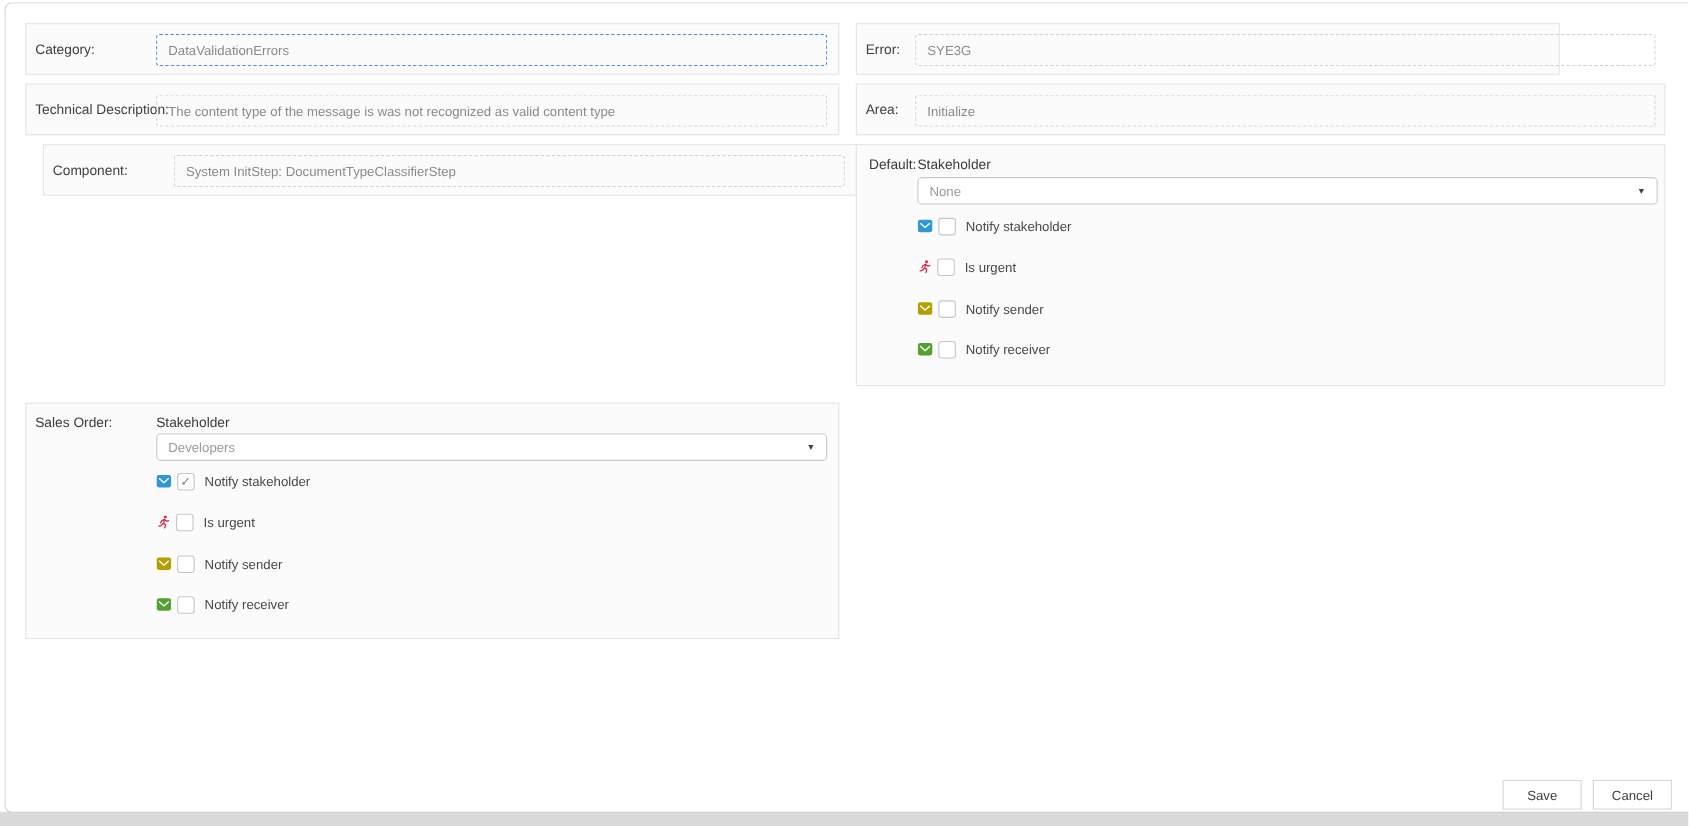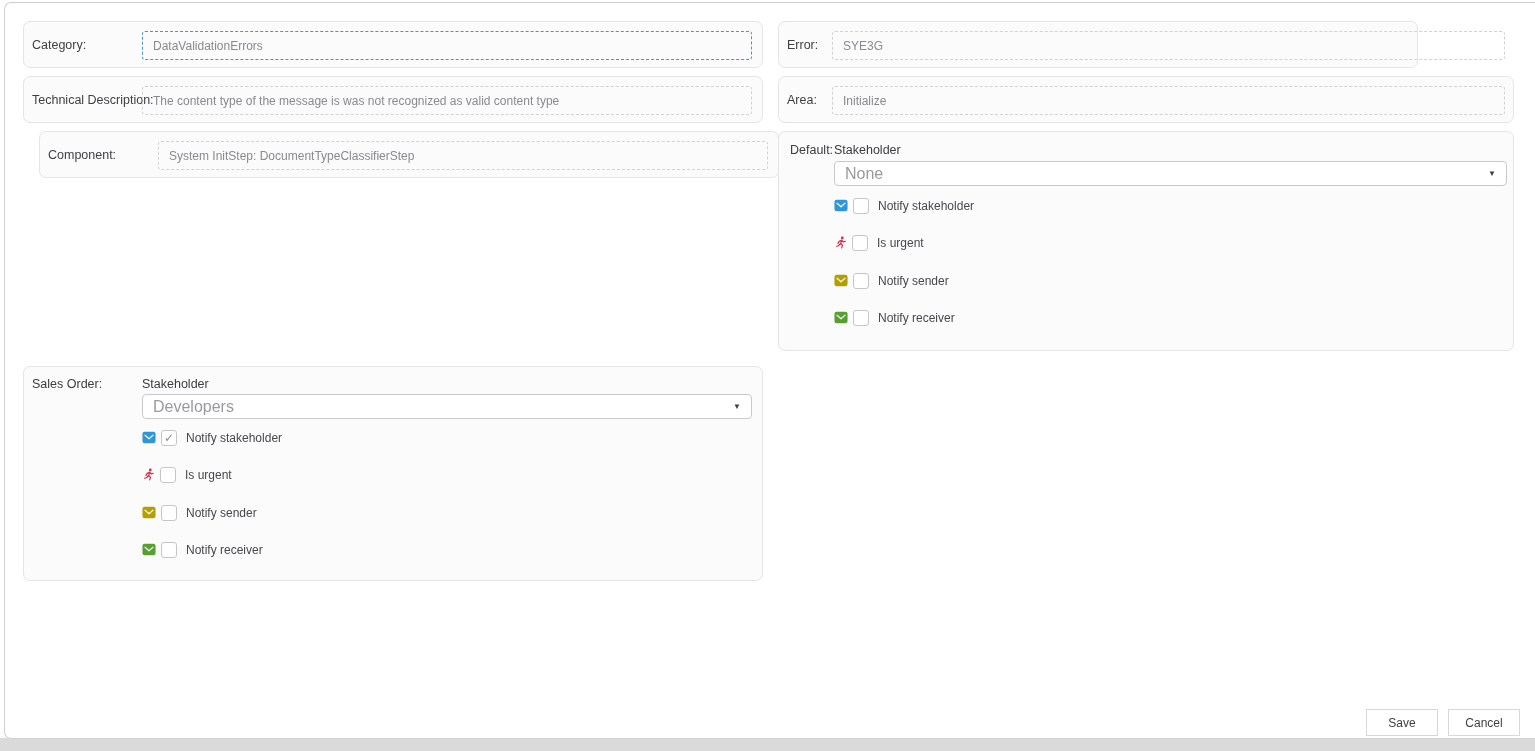--- a/index.html
+++ b/index.html
@@ -5,35 +5,35 @@
   * { margin:0; padding:0; box-sizing:border-box; }
   html,body { width:1535px; height:751px; background:#ffffff;
     font-family:"Liberation Sans","DejaVu Sans",sans-serif; overflow:hidden; }
   .stage { position:relative; width:1535px; height:751px; }
 
   .bottom-strip { position:absolute; left:0; top:738px; width:1535px; height:13px; background:#dadada; }
   .panel { position:absolute; left:4px; top:2px; width:1531px; height:737px;
     background:#ffffff; border-top:1px solid #cfcfcf; border-left:1px solid #cfcfcf;
     border-bottom:1px solid #cfcfcf; border-radius:7px 0 0 7px; }
 
-  .card { position:absolute; background:#fbfbfc; border:1px solid #e5e5e8; border-radius:7px; }
+  .card { position:absolute; background:#fbfbfc; border:1px solid #e5e5e8; border-radius:0; }
 
   .field-label { position:absolute; left:8px; top:0; height:100%; display:flex; align-items:center;
     color:#3f3f42; font-size:12.5px; }
   .field-input { position:absolute; top:9px; height:29px; display:flex; align-items:center;
     padding:0 10px; border:1px dashed #d2d2d4; border-radius:3px; color:#8a8a8e; font-size:12px;
     background:transparent; white-space:nowrap; overflow:hidden; }
   .field-input.focused { border:1px dashed var(--accent-dashed); }
 
   .section-label { position:absolute; color:#3c3c3f; font-size:12.5px; }
   .group-title { position:absolute; color:#3c3c3f; font-size:12.5px; }
 
   .dropdown { position:absolute; height:25px; background:#ffffff; border:1px solid #c9c9cc;
     border-radius:4px; display:flex; align-items:center; padding:0 10px; cursor:pointer; }
-  .dd-value { flex:1; color:#9a9a9e; font-size:16px; }
+  .dd-value { flex:1; color:#9a9a9e; font-size:12px; }
   .dd-caret { color:#3f3f42; font-size:8px; line-height:1; }
 
   .check-row { position:absolute; height:17px; display:flex; align-items:center; gap:5px; }
   .check-icon { width:14px; height:13px; display:inline-flex; }
   .check-icon svg { width:14px; height:13px; }
   .runner-wrap { width:13px; height:15px; display:inline-flex; }
   .runner-wrap svg { width:13px; height:15px; }
   .checkbox { width:16px; height:16px; background:#ffffff; border:1px solid #c6c6c9;
     border-radius:3px; display:inline-flex; align-items:center; justify-content:center; cursor:pointer; }
   .checkbox .tick { display:none; color:#8a8a8e; font-size:12px; line-height:1; font-weight:bold; }

